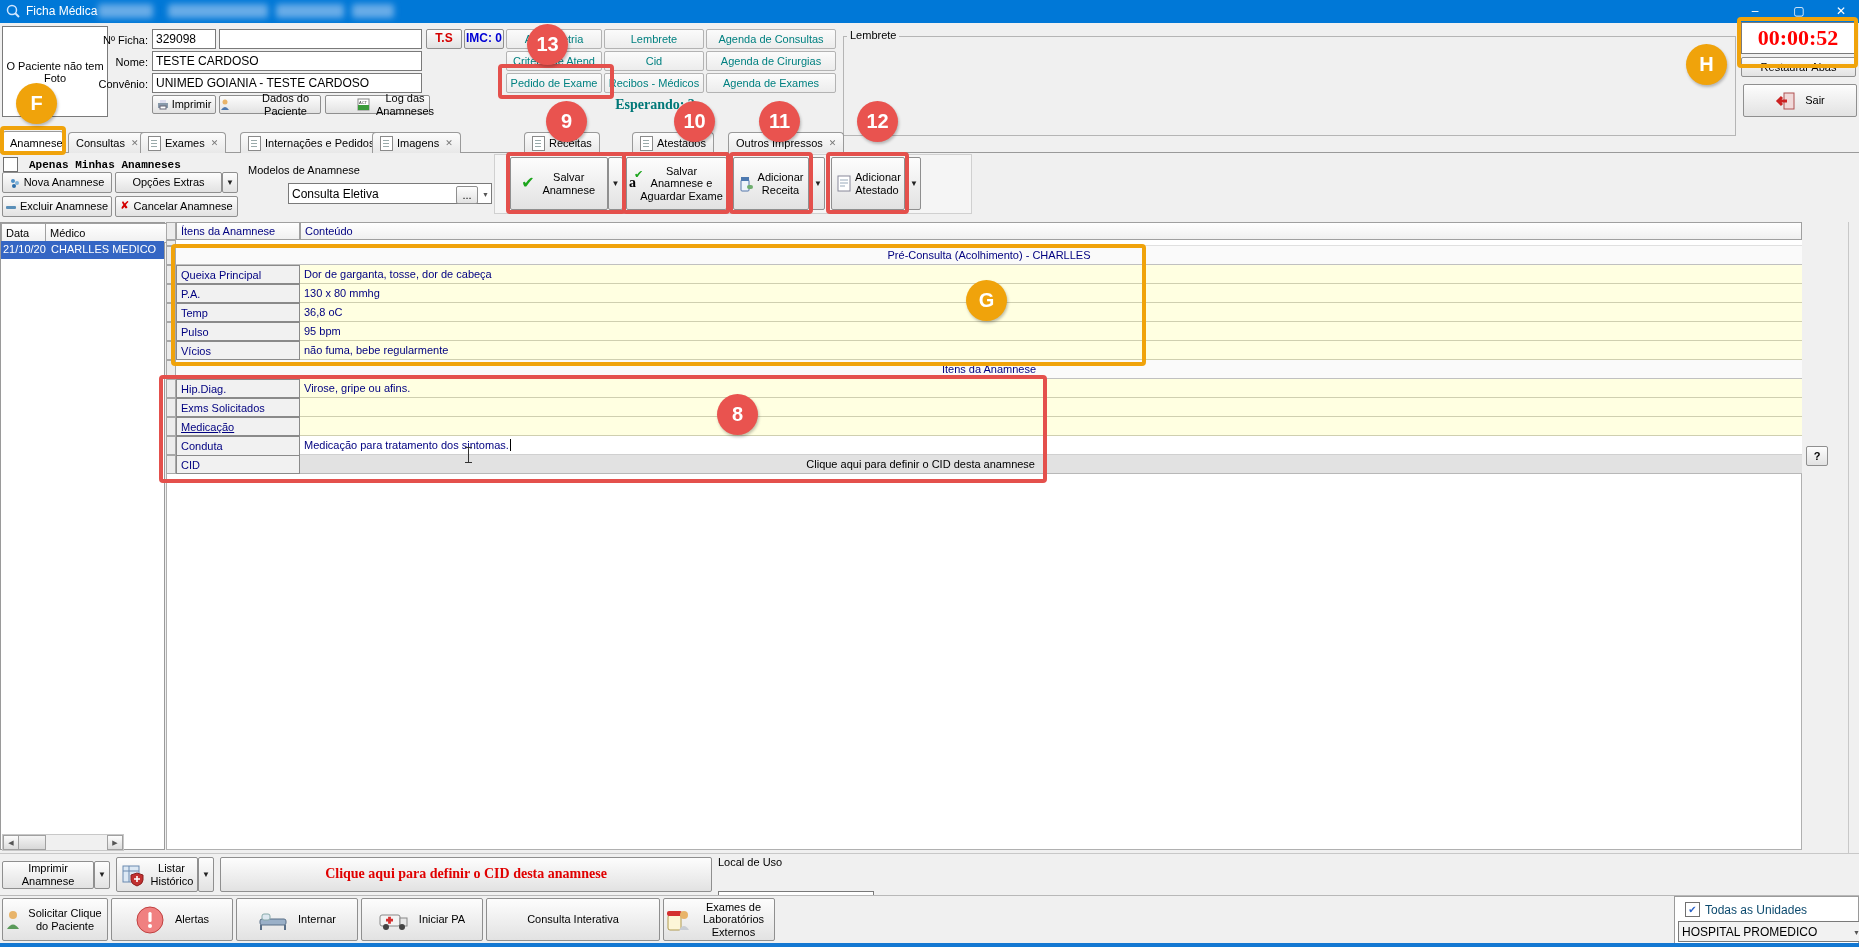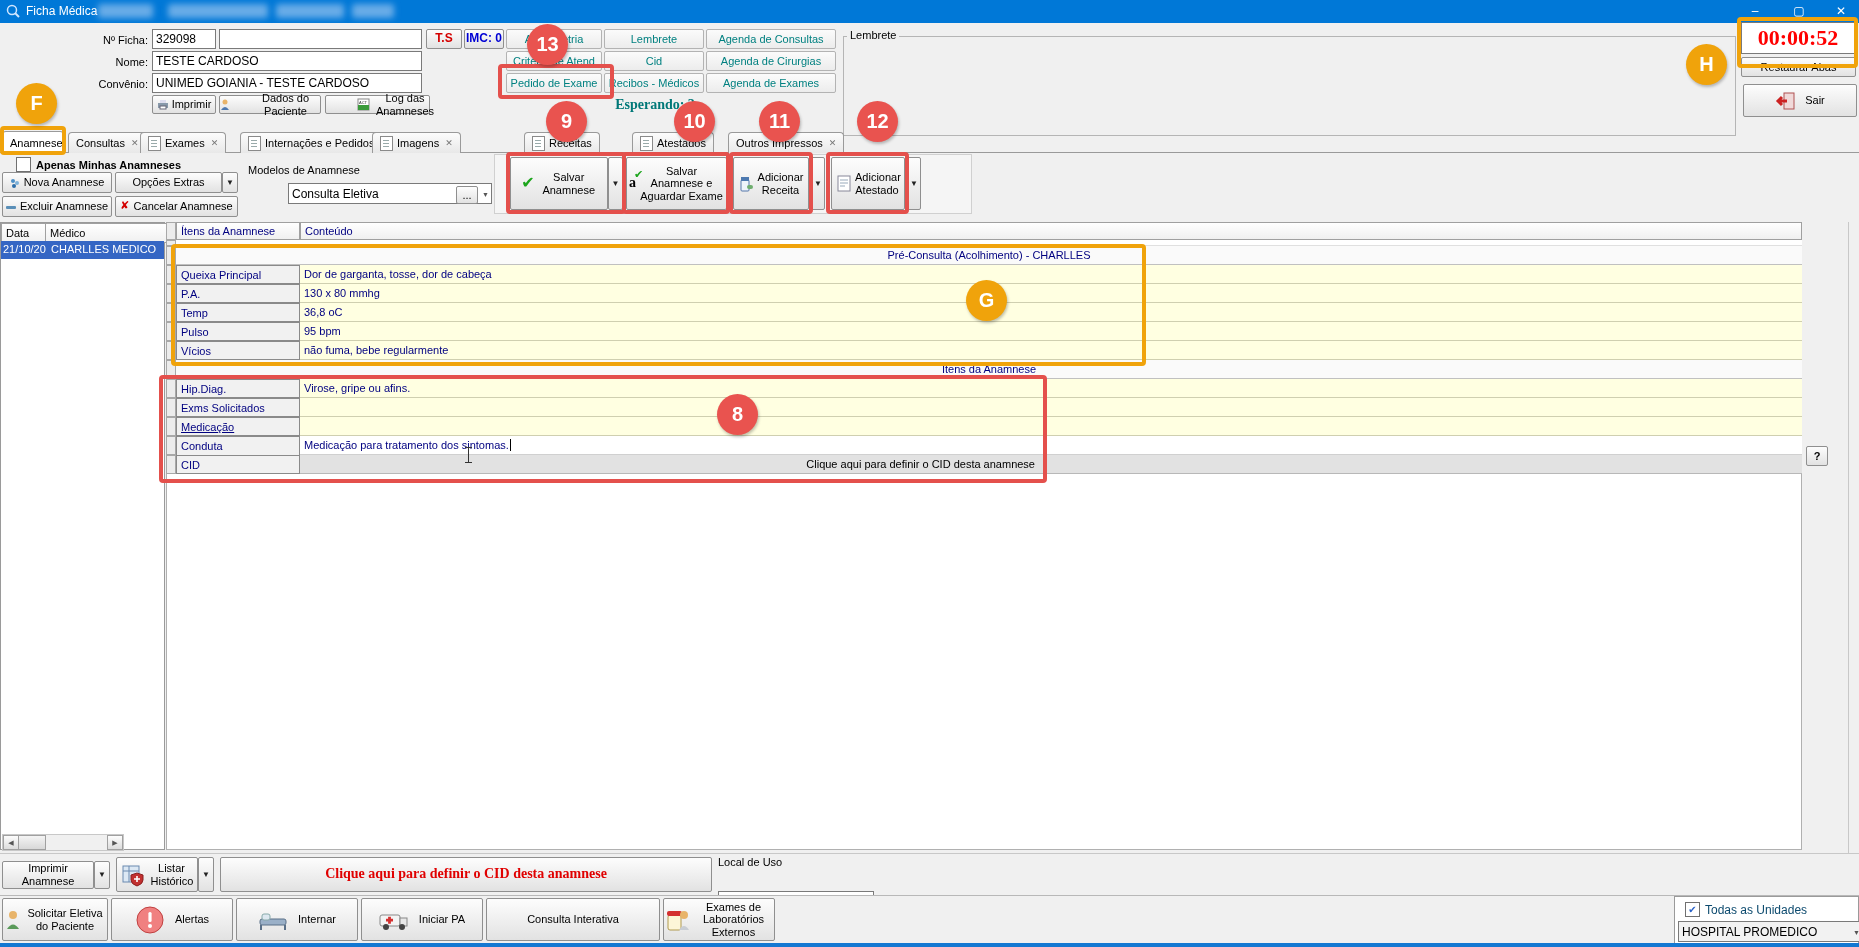--- a/index.html
+++ b/index.html
@@ -72,20 +72,23 @@
     <span class="title-text">Ficha Médica</span>
     <span class="blur-blob" style="left:98px;width:55px;"></span>
     <span class="blur-blob" style="left:168px;width:100px;"></span>
     <span class="blur-blob" style="left:276px;width:68px;"></span>
     <span class="blur-blob" style="left:352px;width:42px;"></span>
     <span class="winctl" style="left:1735px;">–</span>
     <span class="winctl" style="left:1779px;">▢</span>
     <span class="winctl" style="left:1823px;width:36px;">✕</span>
   </div>
 
+  <div class="abs field" style="left:2px;top:26px;width:106px;height:91px;justify-content:center;text-align:center;font-size:11px;">
+    <span style="white-space:normal;">O Paciente não tem Foto</span>
+  </div>
 
   <div class="abs label rlabel" style="left:100px;top:32px;width:48px;height:16px;">Nº Ficha:</div>
   <div class="abs field" style="left:152px;top:29px;width:64px;height:20px;">
       <span>329098</span>
     </div>
   <div class="abs field" style="left:219px;top:29px;width:203px;height:20px;">
       <span></span>
     </div>
   <div class="abs btn" style="left:426px;top:29px;width:36px;height:20px;color:#d40000;font-weight:bold;font-size:12px;">T.S</div>
   <div class="abs btn" style="left:464px;top:29px;width:40px;height:20px;color:#0000d4;font-weight:bold;font-size:12px;">IMC: 0</div>
@@ -189,21 +192,21 @@
   </div>
   <div class="abs tab" style="left:632px;top:132px;">
     <span class="tab-ico"></span>
     <span>Atestados</span>
   </div>
   <div class="abs tab" style="left:728px;top:132px;">
     <span>Outros Impressos</span>
       <span class="x">✕</span>
   </div>
 
-  <div class="abs" style="left:16px;top:157px;display:flex;align-items:center;gap:5px;">
+  <div class="abs" style="left:3px;top:157px;display:flex;align-items:center;gap:11px;font-family:Liberation Mono, monospace;">
     <span class="checkbox"></span>
     <b>Apenas Minhas Anamneses</b>
   </div>
 
   <div class="abs btn" style="left:2px;top:172px;width:110px;height:21px;gap:4px;">
     <span>
         <svg width="10" height="10">
           <circle cx="3" cy="3" r="2" fill="#4d90c8"></circle>
           <circle cx="7" cy="5" r="2" fill="#7fb2d8"></circle>
           <circle cx="4" cy="8" r="2" fill="#2d6ea8"></circle>
@@ -372,21 +375,21 @@
 
   <div class="abs" style="left:0;top:895px;width:1859px;height:49px;background:#f0f0f0;border-top:1px solid #b8b8b8;"></div>
 
   <div class="abs btn" style="left:2px;top:898px;width:106px;height:43px;gap:4px;padding:0 2px;">
     <span>
         <svg width="16" height="20">
           <circle cx="8" cy="5" r="4" fill="#e8b46a"></circle>
           <path d="M2 19 q6 -9 12 0 z" fill="#5a9a5a"></path>
         </svg>
       </span>
-    <span>Solicitar Eletiva do Paciente</span>
+    <span>Solicitar Clique do Paciente</span>
   </div>
   <div class="abs btn" style="left:111px;top:898px;width:122px;height:43px;gap:10px;">
     <span>
         <svg width="30" height="30">
           <circle cx="15" cy="15" r="13" fill="#f08080" stroke="#c04040"></circle>
           <rect x="13.4" y="7" width="3.2" height="10" rx="1.5" fill="#fff"></rect>
           <circle cx="15" cy="21" r="2" fill="#fff"></circle>
         </svg>
       </span>
     <span>Alertas</span>

